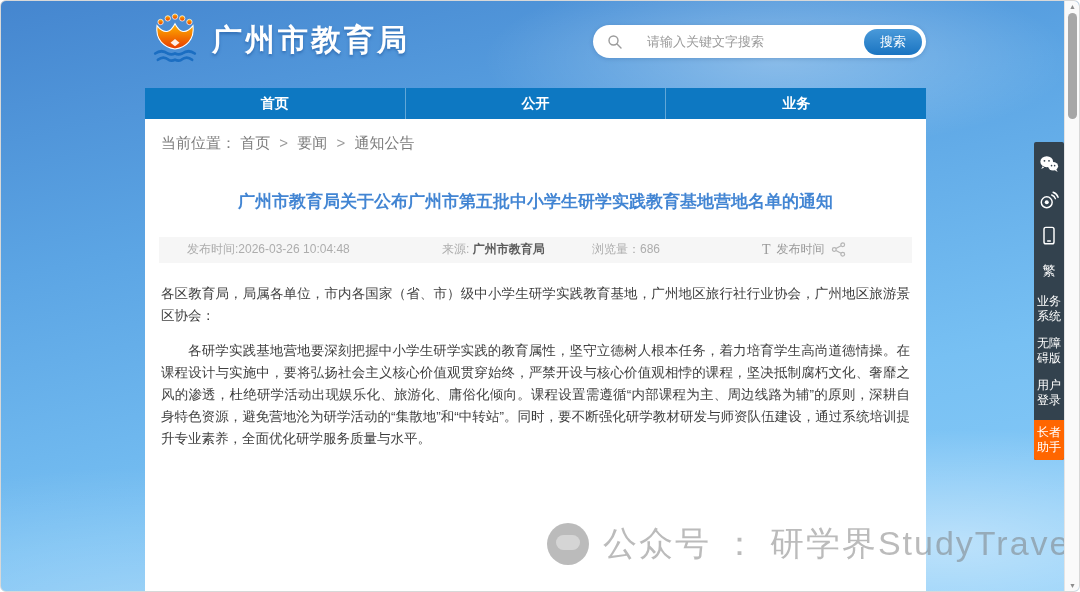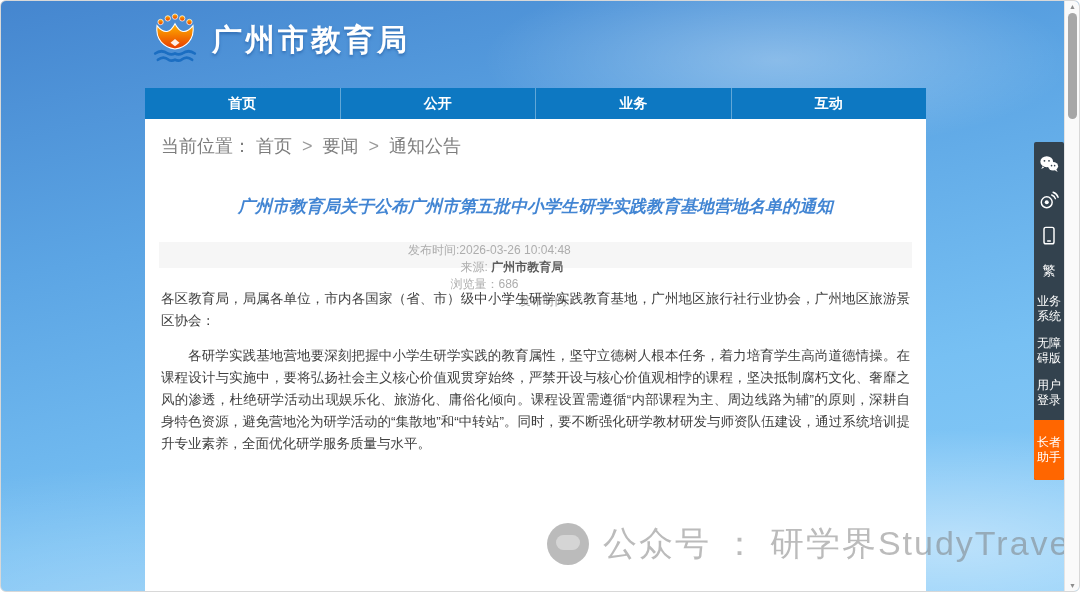--- a/index.html
+++ b/index.html
@@ -33,29 +33,29 @@
   .nav { position:absolute; left:144px; top:87px; width:781px; height:31px;
     background:#0d78c2; display:flex; }
   .nav-item { flex:1; display:flex; align-items:center; justify-content:center;
     color:#fff; font-size:14px; font-weight:bold; cursor:pointer;
     border-right:1px solid rgba(255,255,255,.35); }
   .nav-item:last-child { border-right:none; }
 
   
   .content { position:absolute; left:144px; top:118px; width:781px; height:474px;
     background:#fff; }
-  .breadcrumb { padding:15px 16px 0 16px; font-size:18px; color:#7d7d7d; }
+  .breadcrumb { padding:15px 16px 0 16px; font-size:15px; color:#7d7d7d; }
   .breadcrumb a { color:#7d7d7d; text-decoration:none; cursor:pointer; }
   .crumb-sep { margin:0 5px; color:#9a9a9a; }
 
   .article-title { margin-top:37px; padding:0 40px; text-align:center;
-    color:#4285d3; font-size:17px; font-weight:bold; line-height:1.4;font-style:italic; }
+    color:#4285d3; font-size:17px; font-weight:bold; line-height:1.4; }
 
   .meta-bar { margin:23px 14px 0 14px; height:26px; background:#f6f6f6;
-    display:flex; align-items:center; font-size:12px; color:#adadad; padding:0 28px;flex-direction:column; }
+    display:flex; align-items:center; font-size:12px; color:#adadad; padding:0 28px; }
   .meta-time { width:255px; }
   .meta-source { width:150px; }
   .meta-source b { color:#5c5c5c; font-weight:bold; }
   .meta-views { width:170px; }
   .meta-font { display:flex; align-items:center; gap:6px; cursor:pointer; color:#9a9a9a; }
   .meta-font .t-glyph { font-family:"Liberation Serif",serif; font-size:14px; }
   .meta-share { margin-left:auto; margin-right:38px; cursor:pointer; width:15px; height:15px; }
 
   .body-text { padding:20px 16px 0 16px; font-size:13.5px; color:#3f3f3f;
     line-height:22px; text-align:justify; }
@@ -73,21 +73,21 @@
 
   
   .side-toolbar { position:absolute; left:1033px; top:141px; width:30px; z-index:30;
     background:#33424e; border-radius:2px; display:flex; flex-direction:column;
     align-items:center; padding:12px 0 0 0; }
   .tool-icon { width:20px; height:20px; margin-bottom:16px; cursor:pointer; display:block; }
   .tool-text { color:#fff; font-size:12px; line-height:15px; text-align:center;
     white-space:pre-line; margin-bottom:12px; cursor:pointer; }
   .tool-trad { color:#fff; font-size:13px; margin-bottom:14px; cursor:pointer; }
   .tool-elder { width:30px; background:#ff6600; color:#fff; font-size:12px; line-height:15px;
-    text-align:center; white-space:pre-line; padding:15px 0; cursor:pointer; border-radius:0 0 2px 2px; }
+    text-align:center; white-space:pre-line; padding:5px 0; cursor:pointer; border-radius:0 0 2px 2px; }
 
   
   .scrollbar { position:absolute; right:0; top:0; width:15px; height:592px;
     background:#fafafa; border-left:1px solid #e4e4e4; z-index:60; }
   .sb-arrow { position:absolute; left:0; width:15px; text-align:center;
     font-size:7px; color:#8d8d8d; cursor:pointer; }
   .sb-up { top:2px; } .sb-down { bottom:4px; }
   .sb-thumb { position:absolute; left:3px; top:12px; width:9px; height:106px;
     background:#a6a6a6; border-radius:5px; cursor:pointer; }
 </style>
@@ -110,26 +110,33 @@
       <circle cx="38" cy="6" r="3" fill="url(#fg)" stroke="#fff" stroke-width="0.8"></circle>
       <circle cx="46" cy="10" r="3" fill="url(#fg)" stroke="#fff" stroke-width="0.8"></circle>
       <path d="M10,14 C8,30 18,38 30,40 C42,38 52,30 50,14 C42,24 35,22 30,12 C25,22 18,24 10,14 Z" fill="url(#fg)" stroke="#fff" stroke-width="1.2"></path>
       <path d="M30,29 l5,4 -5,4 -5,-4 z" fill="#fff" opacity="0.9"></path>
       <path d="M8,45 Q15,40 22,45 Q26,47 30,45 Q34,47 38,45 Q45,40 52,45" stroke="#1b6ec2" stroke-width="3" fill="none" stroke-linecap="round"></path>
       <path d="M11,52 Q17,47 23,52 Q26,54 30,52 Q34,54 37,52 Q43,47 49,52" stroke="#1b6ec2" stroke-width="3" fill="none" stroke-linecap="round"></path>
     </svg>
     <span class="site-title">广州市教育局</span>
   </div>
 
+  <div class="search-bar">
+    <svg class="search-icon" viewBox="0 0 16 16">
+      <circle cx="6.5" cy="6.5" r="4.5" fill="none" stroke="#9b9b9b" stroke-width="1.4"></circle>
+      <line x1="10" y1="10" x2="14" y2="14" stroke="#9b9b9b" stroke-width="1.4" stroke-linecap="round"></line>
+    </svg>
+    <input class="search-input" type="text" placeholder="请输入关键文字搜索" style="">
+    <button class="search-btn">搜索</button>
+  </div>
 
   <div class="nav">
     <div class="nav-item">首页</div>
     <div class="nav-item">公开</div>
     <div class="nav-item">业务</div>
-    <div class="nav-item">互动</div>
   </div>
 
   <div class="content">
 
     <div class="breadcrumb">
       <span>当前位置：</span>
       <a>首页</a>
       <span class="crumb-sep">&gt;</span>
       <a>要闻</a>
       <span class="crumb-sep">&gt;</span>

